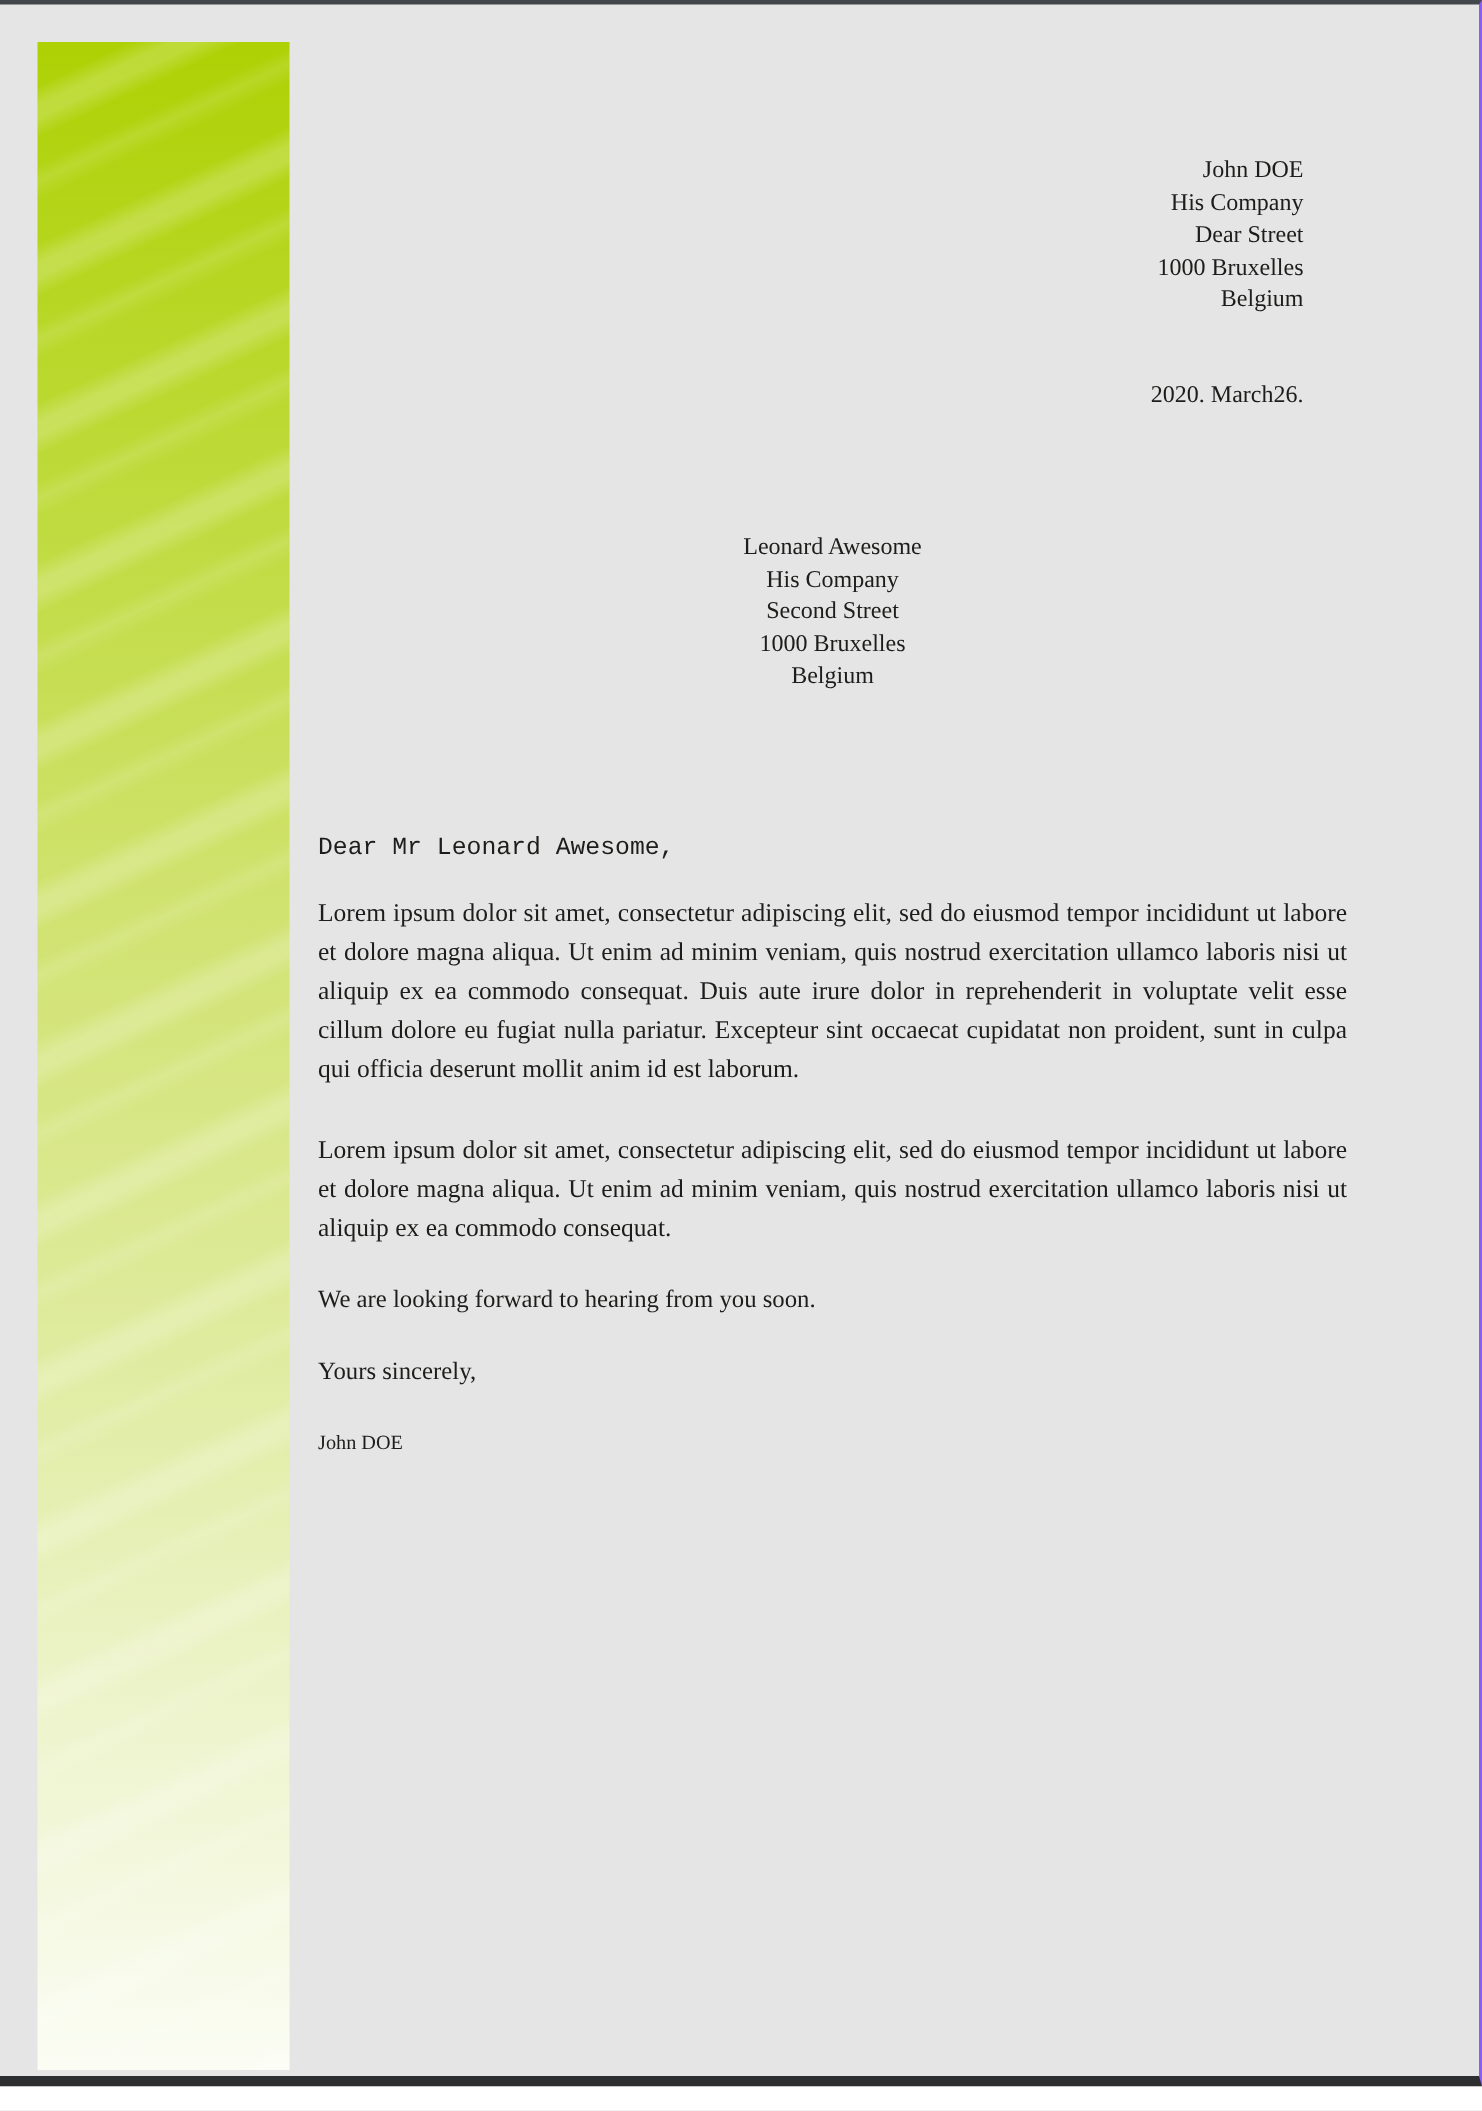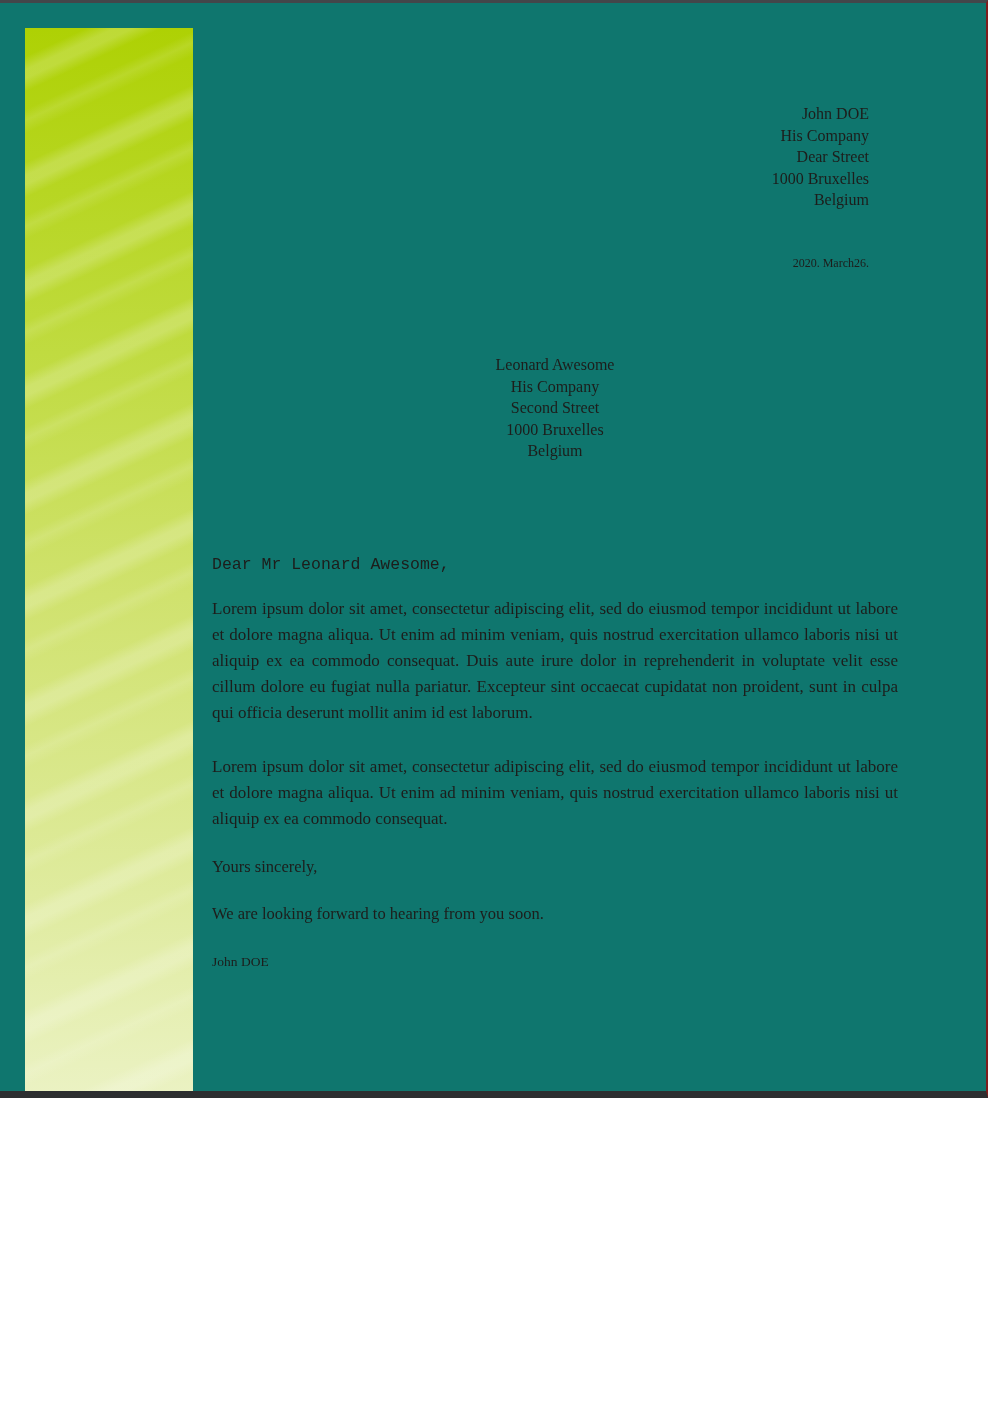--- a/index.html
+++ b/index.html
@@ -3,25 +3,25 @@
 <meta charset="utf-8">
 <style>
   html, body {
     margin: 0;
     padding: 0;
     background: #ffffff;
   }
   .page {
     position: relative;
     width: 988px;
-    height: 1098px;
+    height: 1391px;
     box-sizing: border-box;
-    background: #0f766e;
+    background: #e5e5e5;
     border-top: 3px solid #43464a;
-    border-right: 2px solid #7f1d1d;
+    border-right: 2px solid #8b5cf6;
     border-bottom: 7px solid #2c2e30;
     overflow: hidden;
     font-family: "Liberation Serif", "DejaVu Serif", serif;
     color: #1d1d1b;
   }
   .sidebar-gradient {
     position: absolute;
     left: 25px;
     top: 25px;
     width: 168px;
@@ -56,21 +56,21 @@
   }
   .sender-block {
     margin-top: 100px;
     text-align: right;
     padding-right: 29px;
   }
   .date-line {
     margin-top: 42px;
     text-align: right;
     padding-right: 29px;
-    font-size: 12px;
+    font-size: 16px;
     line-height: 21.5px;
   }
   .recipient-block {
     margin-top: 80px;
     text-align: center;
   }
   .salutation {
     margin: 90px 0 0 0;
     font-size: 16.5px;
     line-height: 26px;
@@ -125,20 +125,20 @@
       <div>1000 Bruxelles</div>
       <div>Belgium</div>
     </div>
 
     <p class="salutation">Dear Mr Leonard Awesome,</p>
 
     <p class="body-paragraph">Lorem ipsum dolor sit amet, consectetur adipiscing elit, sed do eiusmod tempor incididunt ut labore et dolore magna aliqua. Ut enim ad minim veniam, quis nostrud exercitation ullamco laboris nisi ut aliquip ex ea commodo consequat. Duis aute irure dolor in reprehenderit in voluptate velit esse cillum dolore eu fugiat nulla pariatur. Excepteur sint occaecat cupidatat non proident, sunt in culpa qui officia deserunt mollit anim id est laborum.</p>
 
     <p class="body-paragraph">Lorem ipsum dolor sit amet, consectetur adipiscing elit, sed do eiusmod tempor incididunt ut labore et dolore magna aliqua. Ut enim ad minim veniam, quis nostrud exercitation ullamco laboris nisi ut aliquip ex ea commodo consequat.</p>
 
+    <p class="closing-line">We are looking forward to hearing from you soon.</p>
+
     <p class="closing-line yours-line">Yours sincerely,</p>
-
-    <p class="closing-line">We are looking forward to hearing from you soon.</p>
 
     <p class="signature">John DOE</p>
 
   </div>
 </div>
 
 </body></html>

